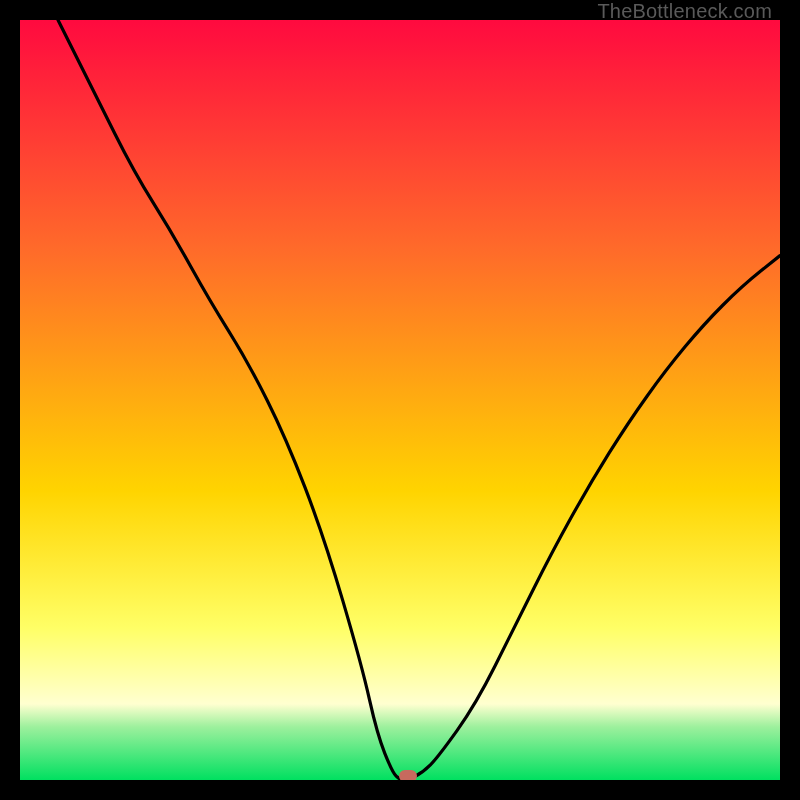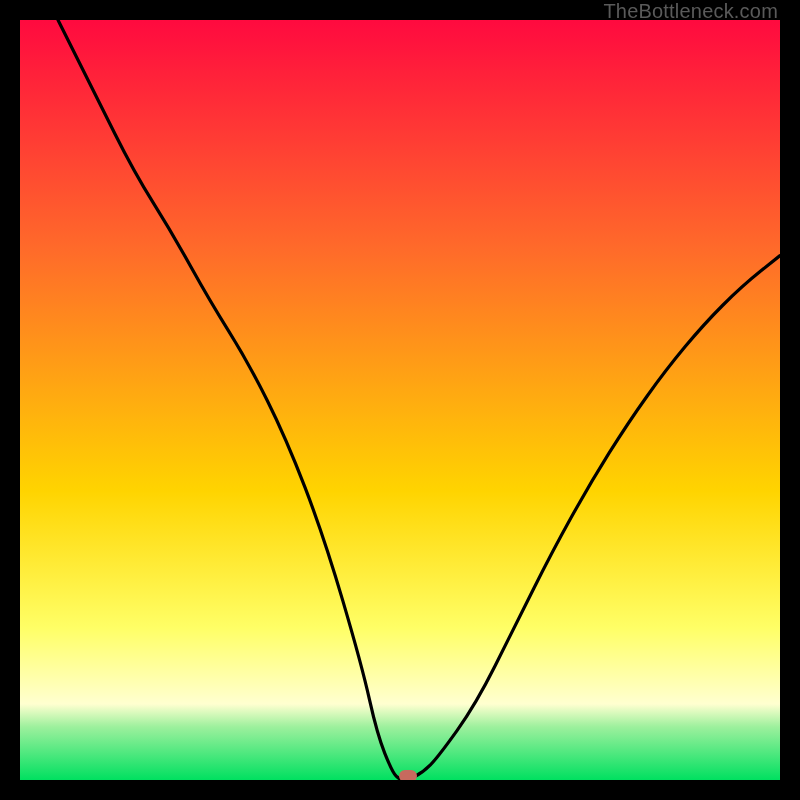--- a/index.html
+++ b/index.html
@@ -43,21 +43,21 @@
     position: absolute;
     width: 18px;
     height: 12px;
     border-radius: 6px;
     transform: translate(-50%, -50%);
   }
 
   .attribution {
     position: absolute;
     top: 0px;
-    right: 22px;
+    right: 28px;
     font-size: 20px;
     font-weight: 500;
     color: #5a5a5a;
     letter-spacing: 0.2px;
     font-family: Arial, sans-serif;
   }
 </style>
 </head>
 <body>
 

